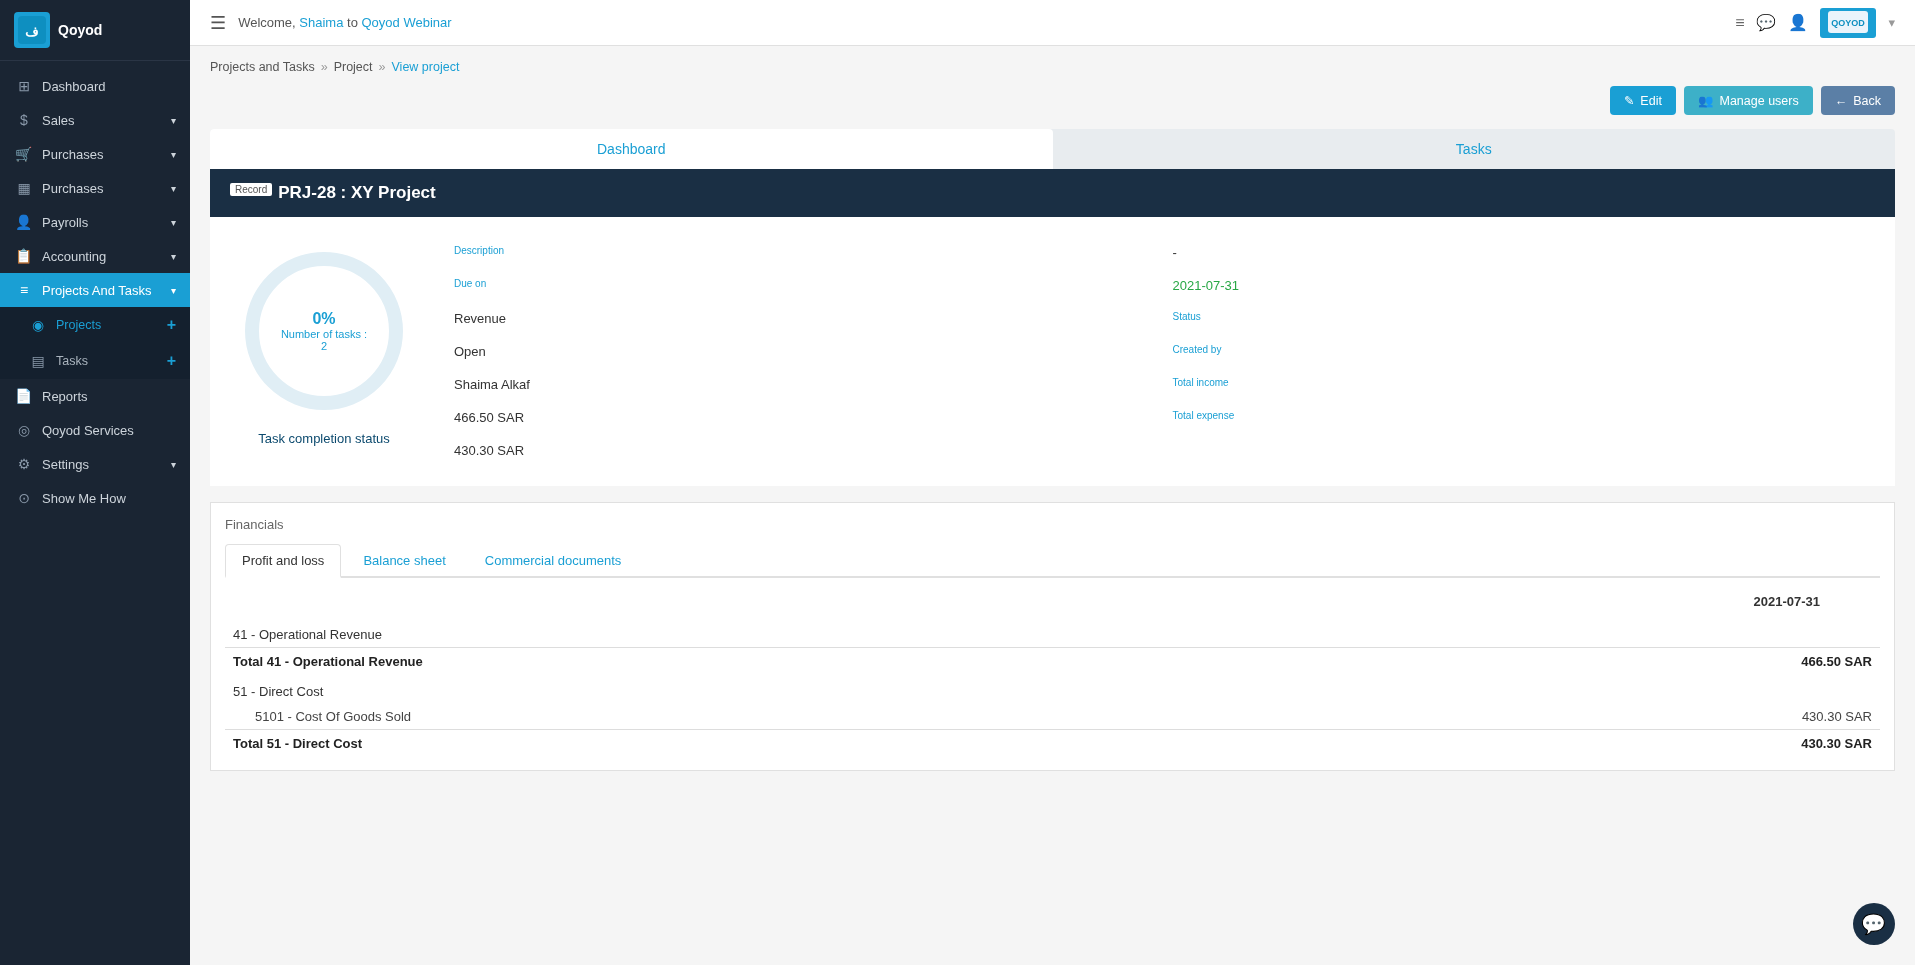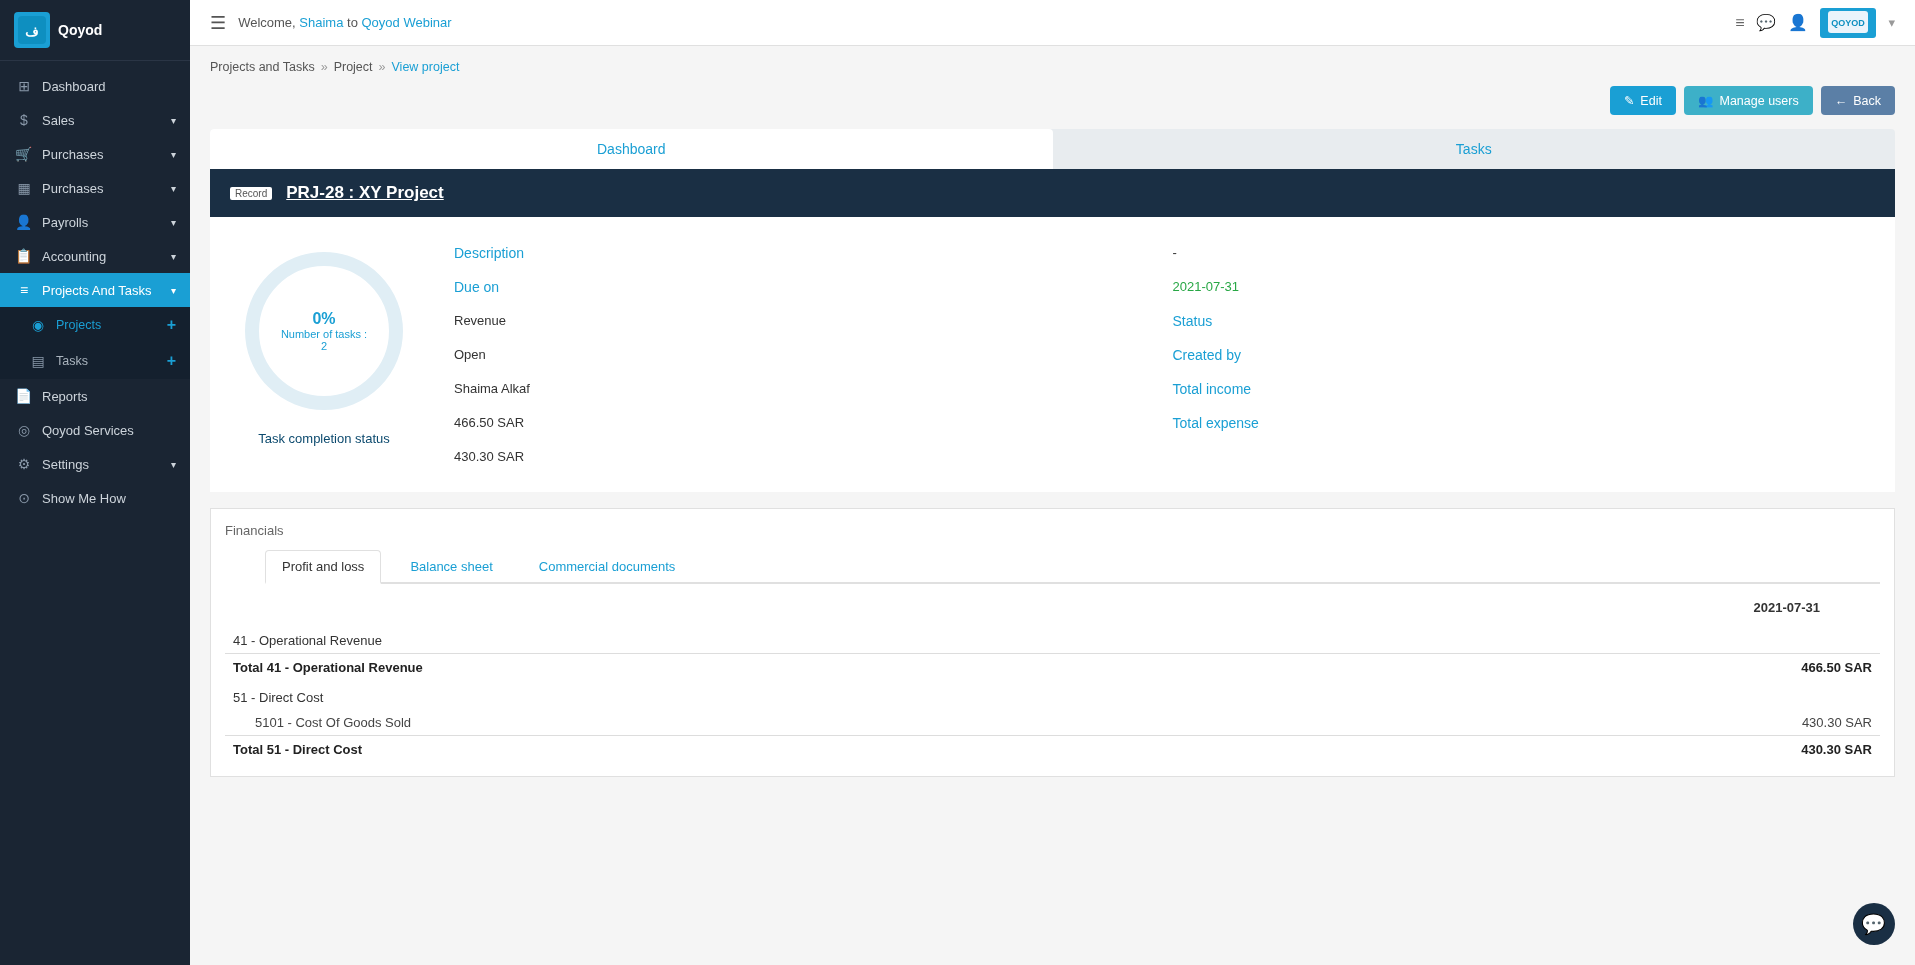--- a/index.html
+++ b/index.html
@@ -163,23 +163,22 @@
       border-radius: 4px 4px 0 0;
     }
     .tab.active { background: white; color: #1a9fd4; font-weight: 500; }
 
     
     .project-header {
       background: #1a2f44;
       color: white;
       padding: 14px 20px;
       display: flex;
-      align-items: center;
-      gap: 8px;
-      text-decoration: underline;
+      align-items: flex-start;
+      gap: 0;
     }
     .record-badge {
       background: white;
       color: #555;
       font-size: 10px;
       padding: 1px 5px;
       border-radius: 2px;
       margin-right: 6px;
     }
     .project-title { font-size: 17px; font-weight: 600; }
@@ -207,34 +206,34 @@
       text-align: center;
       color: #1a9fd4;
     }
     .donut-pct { font-size: 16px; font-weight: 600; }
     .donut-label { font-size: 11px; font-weight: 500; }
 
     .chart-caption { color: #0c4a6e; font-size: 13px; font-weight: 500; }
 
     
     .info-section { flex: 1; display: grid; grid-template-columns: 1fr 1fr; gap: 10px 20px; align-content: start; }
-    .info-label { color: #1a9fd4; font-size: 14px; padding: 4px 0; }
+    .info-label { color: #1a9fd4; font-size: 10px; padding: 4px 0; }
     .info-value { color: #333; font-size: 13px; padding: 4px 0; }
     .info-value.green { color: #28a745; }
 
     
     .financials-section {
       background: white;
       margin-top: 16px;
       border: 1px solid #e0e0e0;
       border-radius: 0;
       padding: 14px;
     }
     .financials-title { font-size: 13px; color: #666; margin-bottom: 12px; }
-    .fin-tabs { display: flex; gap: 12px; margin-bottom: 16px; border-bottom: 2px solid #e0e0e0; margin-left: 40px; }
+    .fin-tabs { display: flex; gap: 5px; margin-bottom: 16px; border-bottom: 2px solid #e0e0e0; }
     .fin-tab {
       padding: 8px 16px;
       cursor: pointer;
       font-size: 13px;
       color: #1a9fd4;
       border: 1px solid transparent;
       border-bottom: none;
       border-radius: 4px 4px 0 0;
       margin-bottom: -2px;
     }

